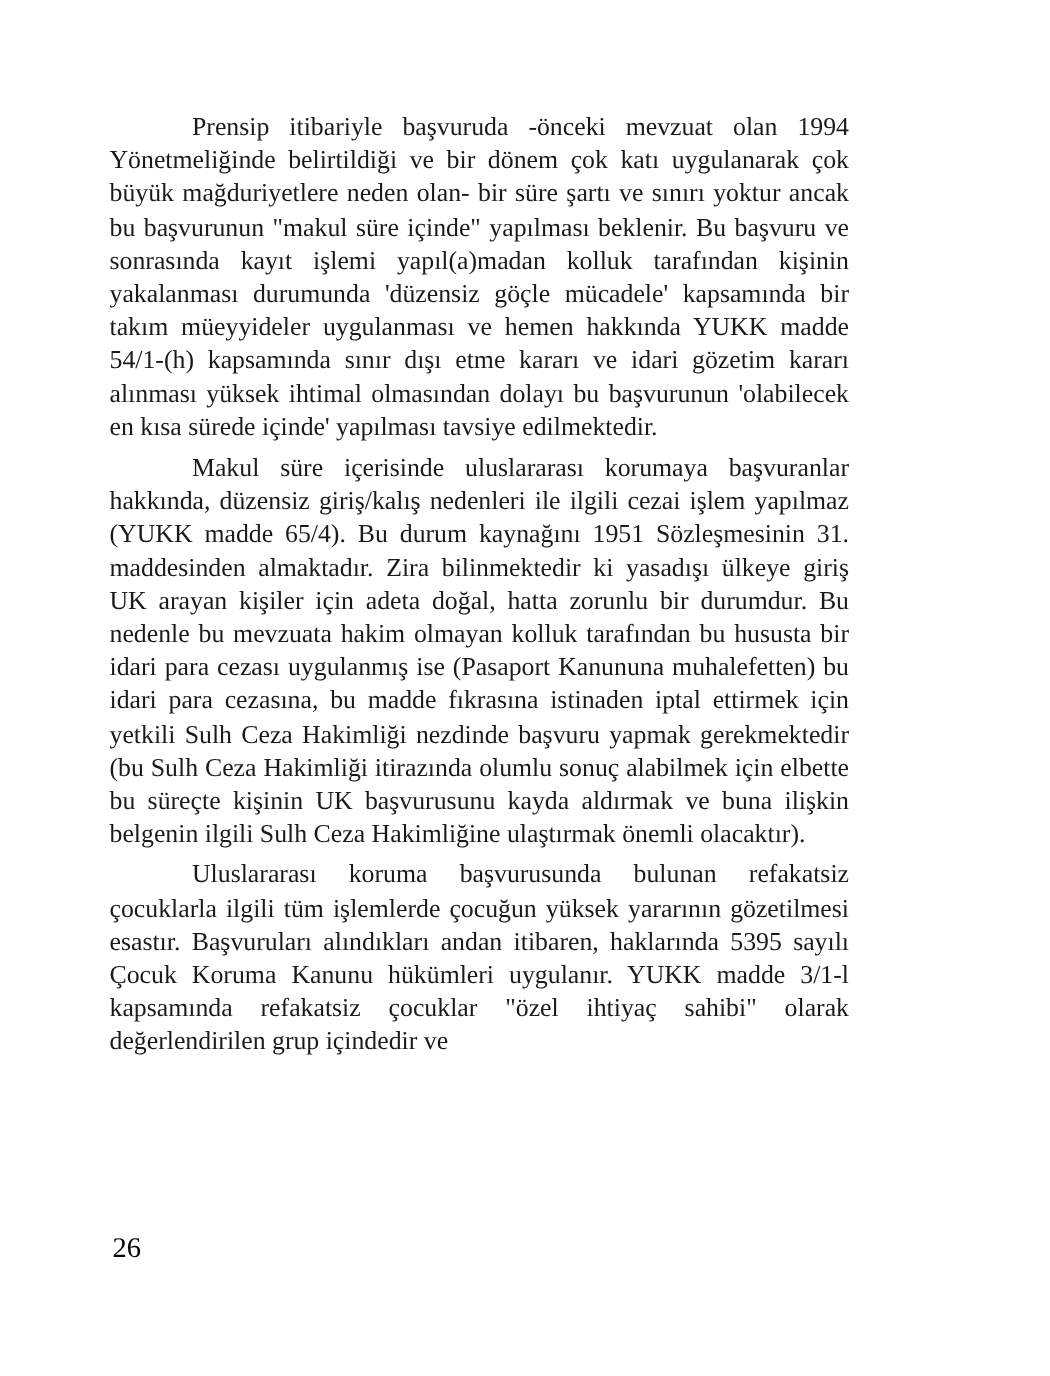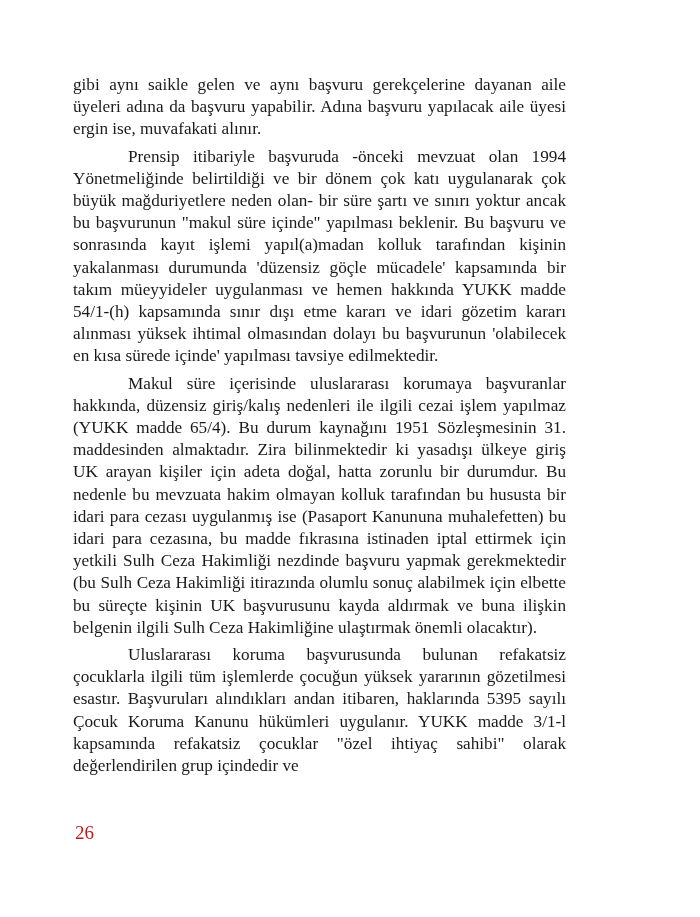--- a/index.html
+++ b/index.html
@@ -32,26 +32,25 @@
     }
     .page p.no-indent {
       text-indent: 0;
     }
     .page-number {
       position: absolute;
       left: 75px;
       top: 822px;
       font-family: "Liberation Serif", "DejaVu Serif", serif;
       font-size: 19px;
-      color: #b91c1c;
+      color: #000000;
     }
   </style>
 </head>
 <body>
 
 <div class="page">
-  <p class="no-indent">gibi aynı saikle gelen ve aynı başvuru gerekçelerine dayanan aile üyeleri adına da başvuru yapabilir. Adına başvuru yapılacak aile üyesi ergin ise, muvafakati alınır.</p>
   <p>Prensip itibariyle başvuruda -önceki mevzuat olan 1994 Yönetmeliğinde belirtildiği ve bir dönem çok katı uygulanarak çok büyük mağduriyetlere neden olan- bir süre şartı ve sınırı yoktur ancak bu başvurunun "makul süre içinde" yapılması beklenir. Bu başvuru ve sonrasında kayıt işlemi yapıl(a)madan kolluk tarafından kişinin yakalanması durumunda 'düzensiz göçle mücadele' kapsamında bir takım müeyyideler uygulanması ve hemen hakkında YUKK madde 54/1-(h) kapsamında sınır dışı etme kararı ve idari gözetim kararı alınması yüksek ihtimal olmasından dolayı bu başvurunun 'olabilecek en kısa sürede içinde' yapılması tavsiye edilmektedir.</p>
   <p>Makul süre içerisinde uluslararası korumaya başvuranlar hakkında, düzensiz giriş/kalış nedenleri ile ilgili cezai işlem yapılmaz (YUKK madde 65/4). Bu durum kaynağını 1951 Sözleşmesinin 31. maddesinden almaktadır. Zira bilinmektedir ki yasadışı ülkeye giriş UK arayan kişiler için adeta doğal, hatta zorunlu bir durumdur. Bu nedenle bu mevzuata hakim olmayan kolluk tarafından bu hususta bir idari para cezası uygulanmış ise (Pasaport Kanununa muhalefetten) bu idari para cezasına, bu madde fıkrasına istinaden iptal ettirmek için yetkili Sulh Ceza Hakimliği nezdinde başvuru yapmak gerekmektedir (bu Sulh Ceza Hakimliği itirazında olumlu sonuç alabilmek için elbette bu süreçte kişinin UK başvurusunu kayda aldırmak ve buna ilişkin belgenin ilgili Sulh Ceza Hakimliğine ulaştırmak önemli olacaktır).</p>
   <p>Uluslararası koruma başvurusunda bulunan refakatsiz çocuklarla ilgili tüm işlemlerde çocuğun yüksek yararının gözetilmesi esastır. Başvuruları alındıkları andan itibaren, haklarında 5395 sayılı Çocuk Koruma Kanunu hükümleri uygulanır. YUKK madde 3/1-l kapsamında refakatsiz çocuklar "özel ihtiyaç sahibi" olarak değerlendirilen grup içindedir ve</p>
 </div>
 
 <div class="page-number">26</div>
 
 </body></html>

